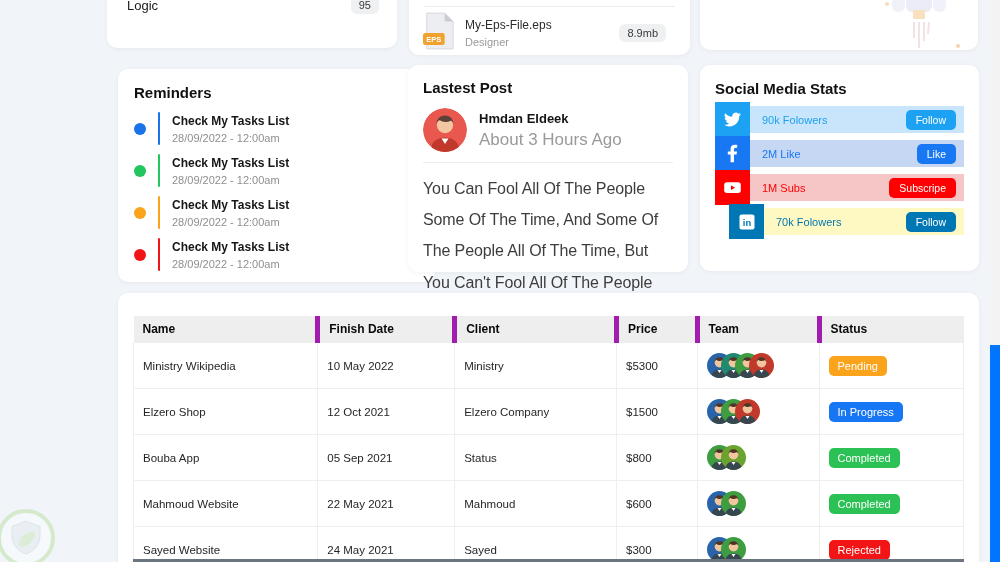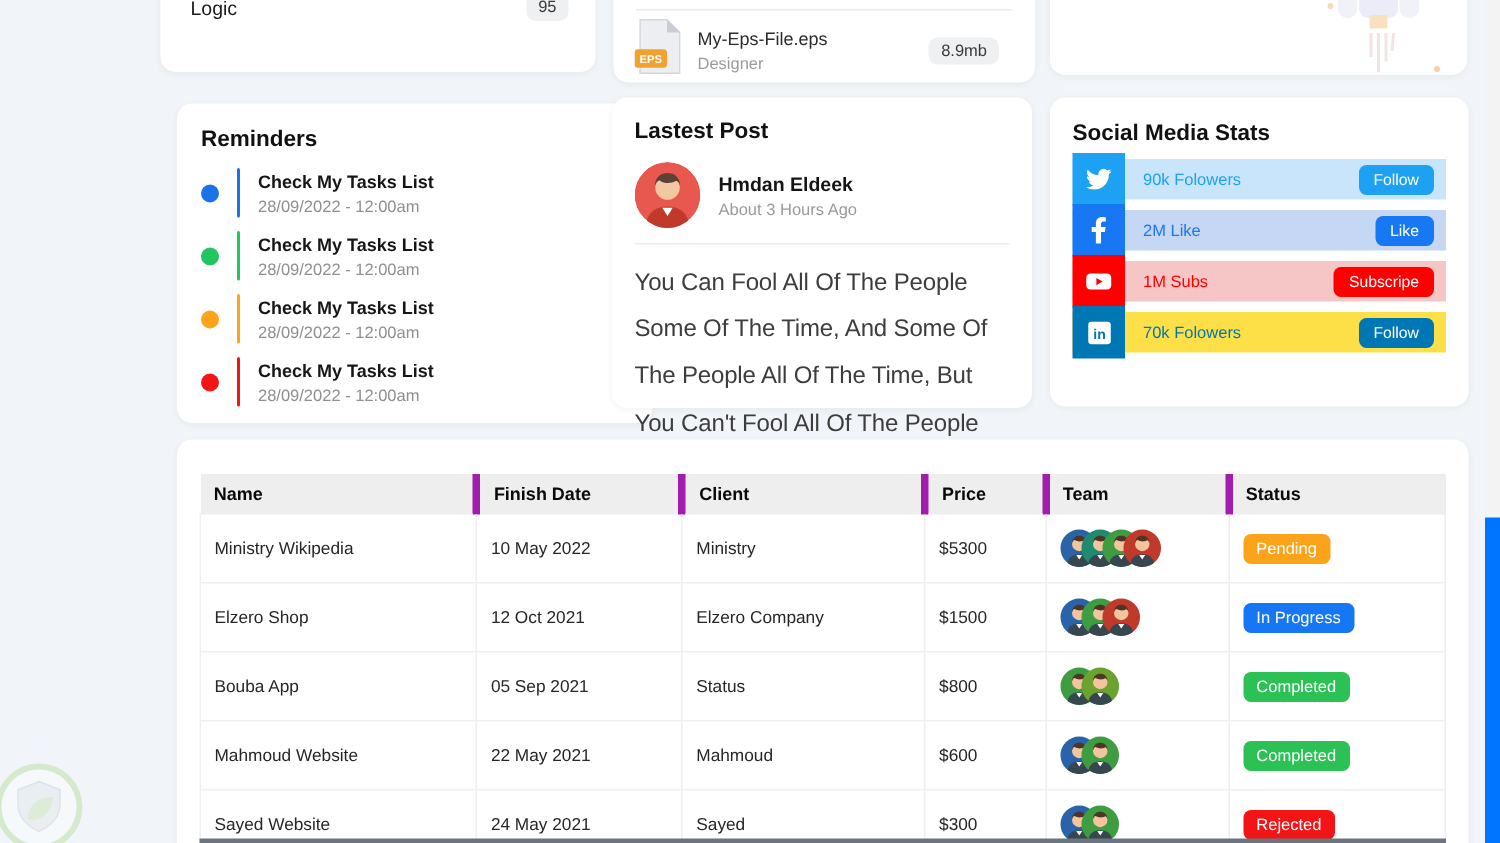--- a/index.html
+++ b/index.html
@@ -28,21 +28,21 @@
   .rem-dot{width:12px;height:12px;border-radius:50%;flex:none}
   .rem-bar{width:2px;align-self:stretch;border-radius:2px;flex:none}
   .rem-title{font-size:12px;font-weight:bold;color:#161616}
   .rem-date{font-size:11px;color:#8f8f8f;margin-top:4px}
 
   
   #post-card{left:408px;top:65px;width:280px;height:207px;padding:14px 15px}
   .author-row{display:flex;align-items:center;gap:12px;margin-top:12px}
   .post-avatar{width:44px;height:44px;border-radius:50%;overflow:hidden;flex:none}
   .author-name{font-size:13px;font-weight:bold;color:#141414}
-  .author-time{font-size:11px;color:#9a9a9a;margin-top:4px}
+  .author-time{font-size:17px;color:#9a9a9a;margin-top:4px}
   .post-divider{border-top:1px solid #ececec;margin:10px 0}
   .post-body{font-size:16px;line-height:1.95;color:#3d3d3d;letter-spacing:-.1px}
   .post-footer{display:flex;justify-content:space-between;color:#7d7d7d;font-size:12px;margin-top:2px}
   .icon-label{display:flex;align-items:center;gap:5px}
 
   
   #social-card{left:700px;top:65px;width:279px;height:206px;padding:15px}
   .social-list{margin-top:9px;display:flex;flex-direction:column;gap:7px}
   .social-row{display:flex;align-items:center;height:27px}
   .social-icon{width:35px;height:35px;flex:none;display:flex;align-items:center;justify-content:center}
@@ -223,21 +223,21 @@
     <div class="social-icon" style="background: rgb(255, 0, 0);">
           <svg viewBox="0 0 24 24" width="19" height="19">
             <rect x="1.5" y="5.5" width="21" height="13.5" rx="3.5" fill="#fff"></rect>
             <path d="M10 9.3l5.2 3-5.2 3z" fill="#ff0000"></path>
           </svg>
         </div>
     <span class="social-label" style="color: rgb(255, 0, 0);">1M Subs</span>
     <button class="social-btn" style="background: rgb(255, 0, 0);">Subscripe</button>
   </div>
 
-  <div class="social-row" style="background: #fde047;">
+  <div class="social-row" style="background: #fef9c3; margin-left: 14px;">
     <div class="social-icon" style="background: rgb(0, 119, 181);">
           <svg viewBox="0 0 24 24" width="18" height="18">
             <rect x="2" y="2" width="20" height="20" rx="2.8" fill="#fff"></rect>
             <text x="12" y="17.5" text-anchor="middle" font-family="Liberation Sans, sans-serif" font-size="12.5" font-weight="bold" fill="#0077b5">in</text>
           </svg>
         </div>
     <span class="social-label" style="color: rgb(0, 119, 181);">70k Folowers</span>
     <button class="social-btn" style="background: rgb(0, 119, 181);">Follow</button>
   </div>
 </div>

